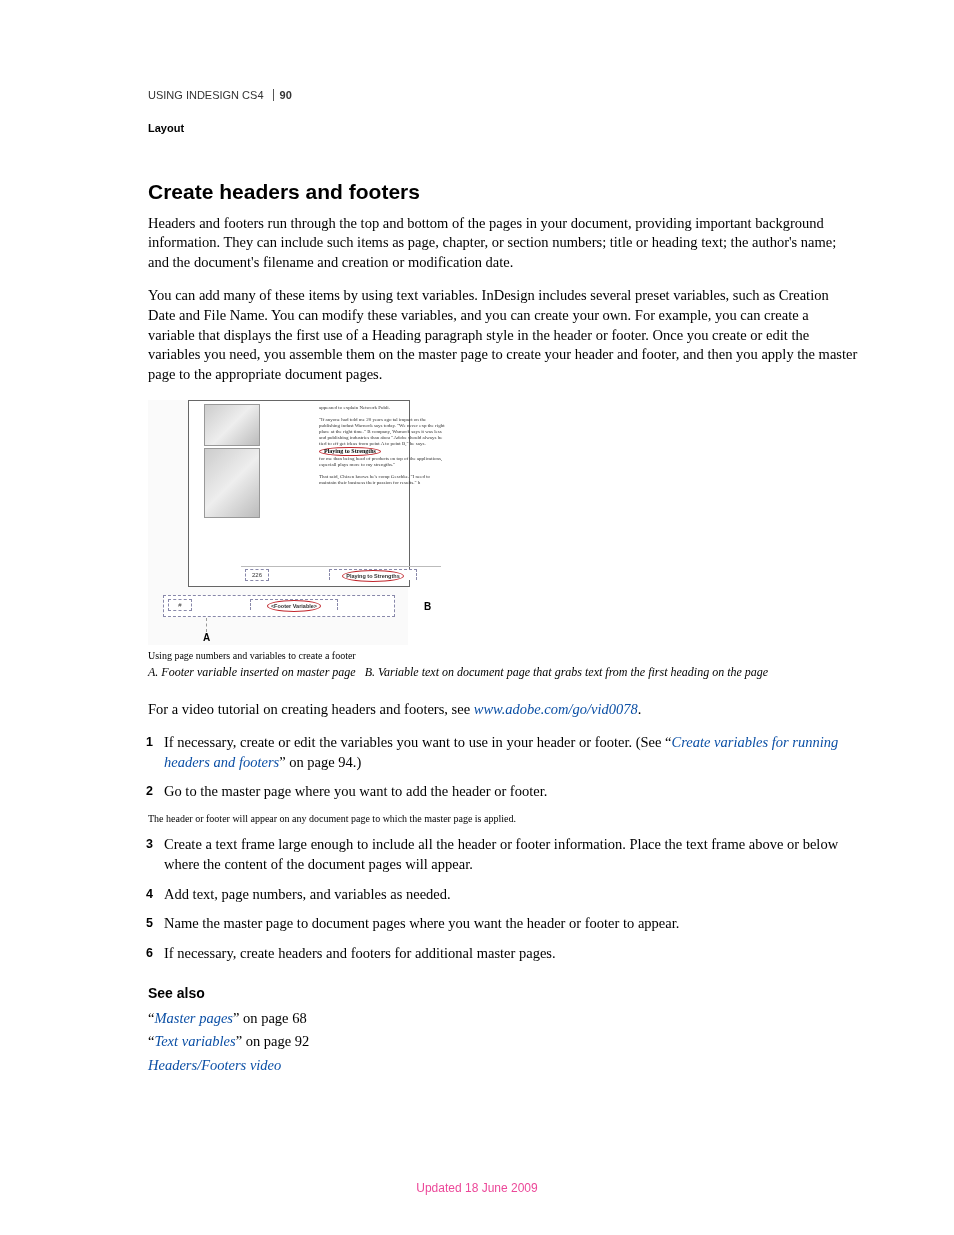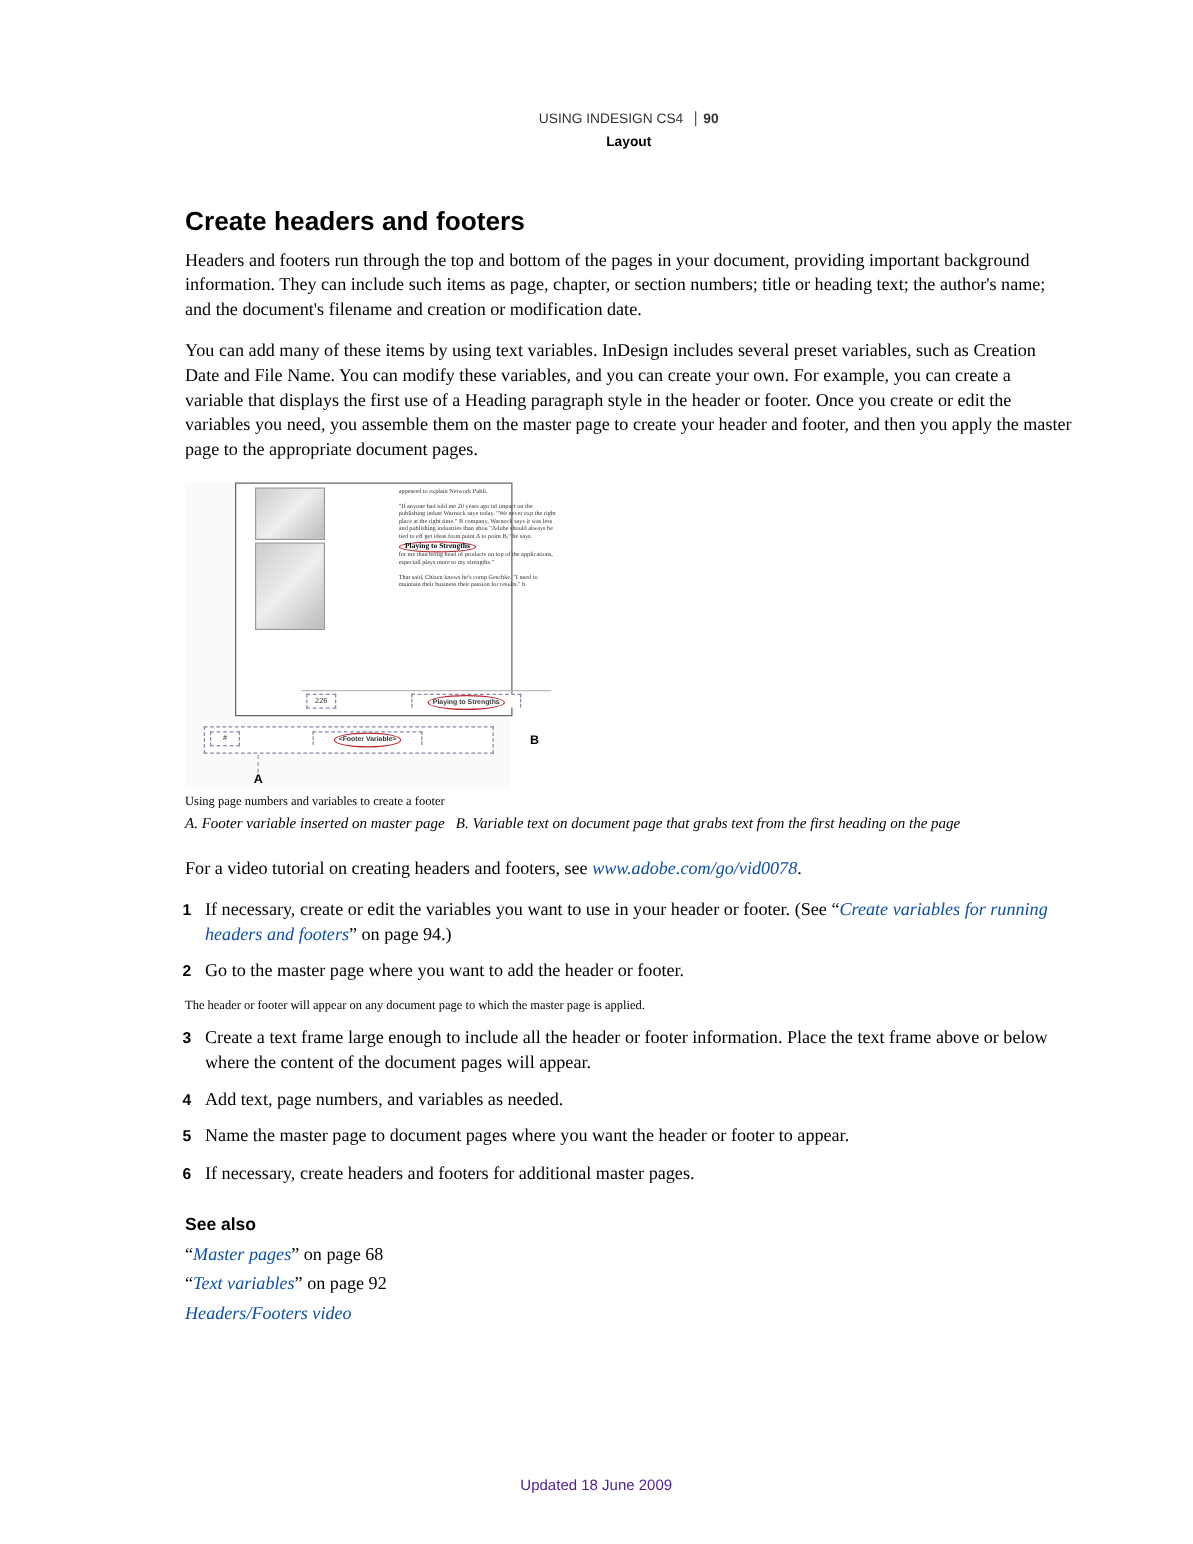--- a/index.html
+++ b/index.html
@@ -11,35 +11,35 @@
     width: 954px;
     height: 1235px;
     position: relative;
   }
   .page {
     padding: 88px 96px 0 148px;
     box-sizing: border-box;
     position: relative;
   }
   .header-block {
-    text-align: center;
+    text-align: left;
     font-family: "Myriad Pro", Arial, Helvetica, sans-serif;
     font-size: 11px;
     line-height: 1.35;
     margin-bottom: 44px;
     padding-right: 0;
   }
   .header-line1 { color: #333; }
   .page-num {
     font-weight: 700;
     border-left: 1px solid #555;
     margin-left: 6px;
     padding-left: 6px;
   }
-  .header-line2 { font-weight: 700; color: #000; margin-top: 4px; }
+  .header-line2 { font-weight: 700; color: #000; margin-top: 18px; }
   h2.section-title {
     font-family: "Myriad Pro", Arial, Helvetica, sans-serif;
     font-weight: 700;
     font-size: 21px;
     margin: 0 0 10px 0;
     color: #000;
   }
   p.body {
     font-size: 14.5px;
     line-height: 1.35;
@@ -188,21 +188,21 @@
     margin: 0;
   }
   .footer-update {
     position: absolute;
     left: 0;
     bottom: 40px;
     width: 954px;
     text-align: center;
     font-family: Arial, Helvetica, sans-serif;
     font-size: 12px;
-    color: #4c1d95;
+    color: #ec4899;
   }
 </style>
 </head>
 <body>
 
 <div class="page">
 
   <div class="header-block">
     <div class="header-line1">
       <span>USING INDESIGN CS4</span>

